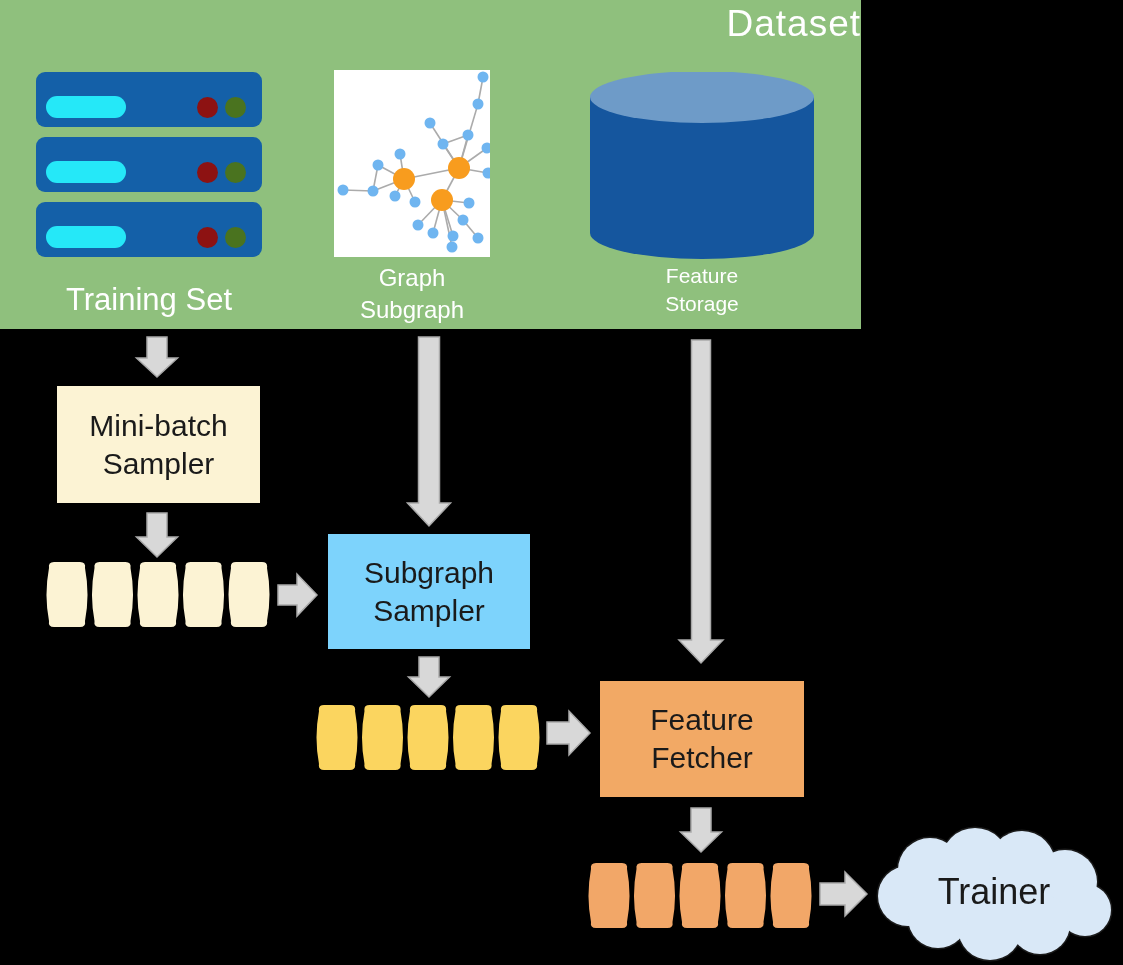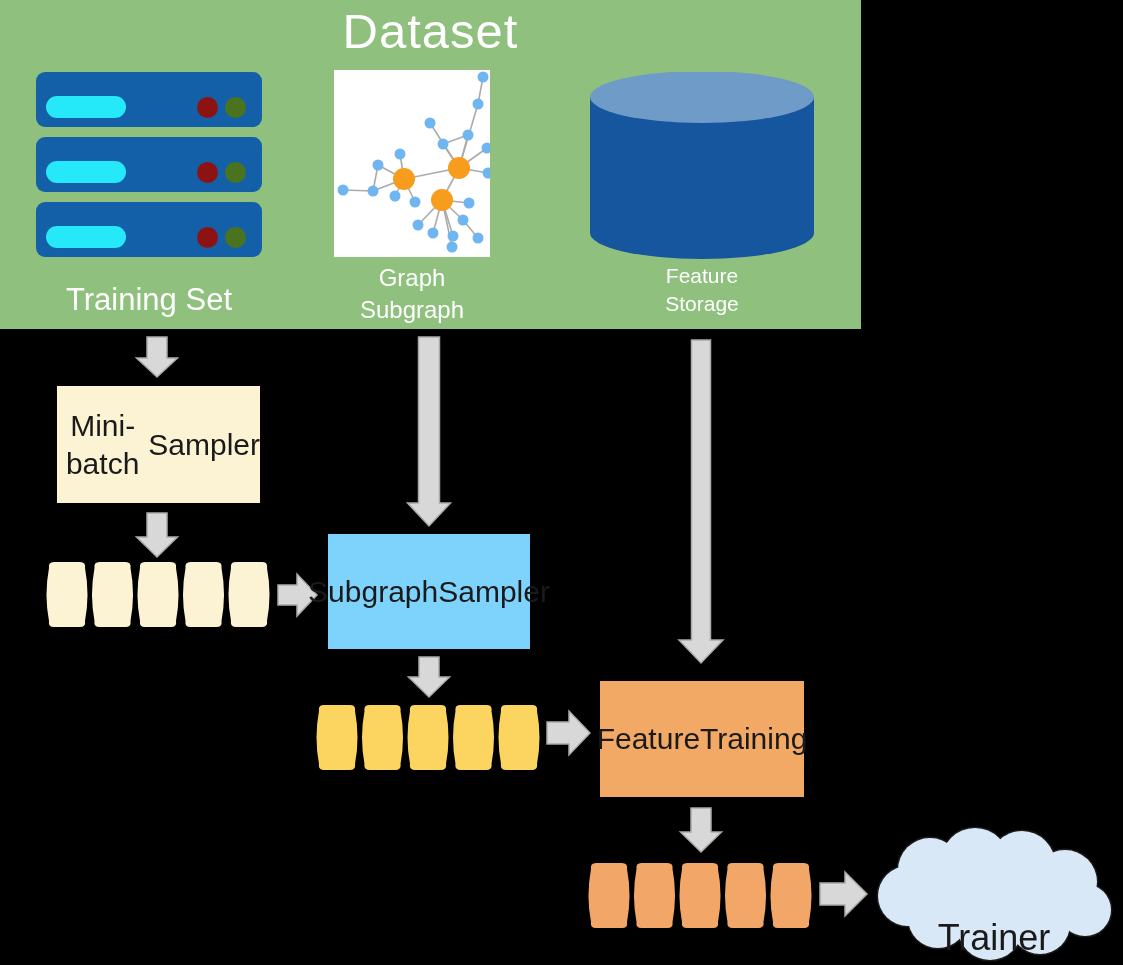--- a/index.html
+++ b/index.html
@@ -4,22 +4,22 @@
 <style>
   html,body{margin:0;padding:0;background:var(--background,#000);}
   #stage{
     position:relative;width:1123px;height:965px;overflow:hidden;
     background:var(--background,#000);
     font-family:"Liberation Sans","DejaVu Sans",sans-serif;
   }
   .abs{position:absolute;}
   
   #panel{left:0;top:0;width:861px;height:329px;background:var(--panel-bg,#8FC07D);}
-  #dataset-title{left:0;top:3px;width:861px;text-align:center;
-    font-size:49px;color:var(--text-light,#fff);letter-spacing:1px;}
+  #dataset-title{left:0;top:3px;width:861px;text-align:right;
+    font-size:37px;color:var(--text-light,#fff);letter-spacing:1px;}
   .src-label{color:var(--text-light,#fff);text-align:center;line-height:1.33;}
   
   #servers{left:36px;top:72px;width:226px;height:185px;}
   .server-bar{position:absolute;left:0;width:226px;height:55px;border-radius:9px;
     background:var(--server-bar,#1460A8);}
   .server-pill{position:absolute;left:10px;top:24px;width:80px;height:22px;border-radius:11px;
     background:var(--server-pill,#25E8F8);}
   .led{position:absolute;top:25px;width:21px;height:21px;border-radius:50%;}
   .led.red{left:161px;background:var(--led-red,#8D1212);}
   .led.green{left:189px;background:var(--led-green,#4A731F);}
@@ -31,24 +31,24 @@
   .ghub{fill:var(--graph-hub,#F89C1E);}
   
   #cyl{left:590px;top:72px;}
   .cyl-body{fill:var(--cylinder-body,#15569E);}
   .cyl-top{fill:var(--cylinder-top,#6E9BC8);}
   
   #flow{left:0;top:0;}
   .arrow{fill:var(--arrow-fill,#D8D8D8);stroke:var(--arrow-stroke,#A9A9A9);stroke-width:1.5;}
   .cloud-back{stroke:var(--cloud-outline,#1A1A1A);stroke-width:3;}
   
-  .stage-box{display:flex;flex-direction:row;align-items:center;justify-content:center;
+  .stage-box{display:flex;flex-direction:column;align-items:center;justify-content:center;
     color:var(--text-dark,#1A1A1A);font-size:30px;line-height:38px;text-align:center;}
   #trainer-label{left:879px;top:871px;width:230px;text-align:center;
-    font-size:36px;color:var(--text-dark,#1A1A1A);margin-top:46px;}
+    font-size:36px;color:var(--text-dark,#1A1A1A);}
 </style>
 </head>
 <body>
 
 <div id="stage">
 
   <div id="panel" class="abs"></div>
   <div id="dataset-title" class="abs">Dataset</div>
 
   <div id="servers" class="abs">
@@ -212,17 +212,17 @@
   <div class="abs stage-box" style="left: 57px; top: 386px; width: 203px; height: 117px; background: rgb(252, 243, 212);">
     <span>Mini-batch</span>
     <span>Sampler</span>
   </div>
   <div class="abs stage-box" style="left: 328px; top: 534px; width: 202px; height: 115px; background: #7dd3fc;">
     <span>Subgraph</span>
     <span>Sampler</span>
   </div>
   <div class="abs stage-box" style="left: 600px; top: 681px; width: 204px; height: 116px; background: rgb(242, 169, 101);">
     <span>Feature</span>
-    <span>Training</span>
+    <span>Fetcher</span>
   </div>
 
   <div id="trainer-label" class="abs">Trainer</div>
 </div>
 
 </body></html>

